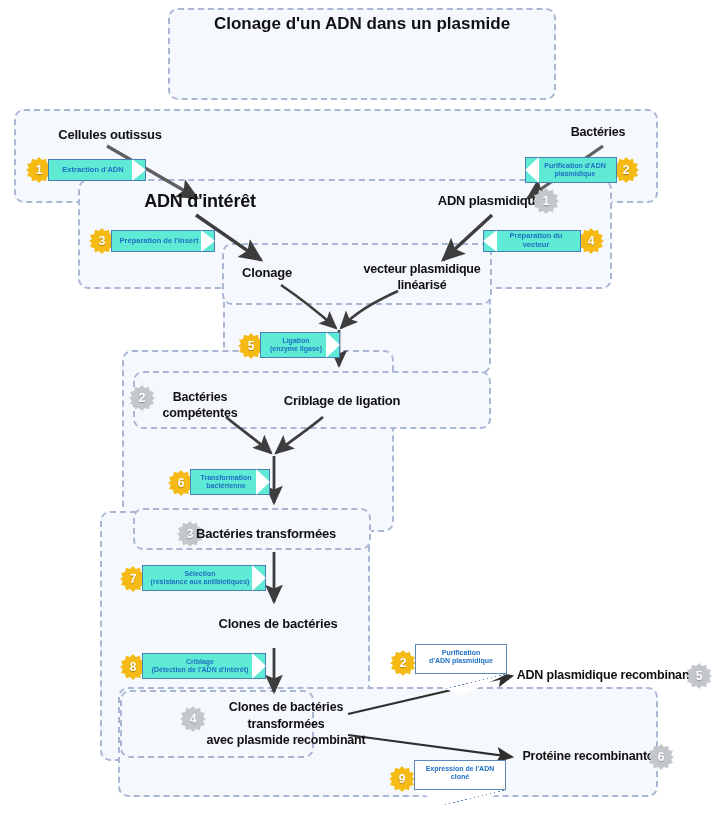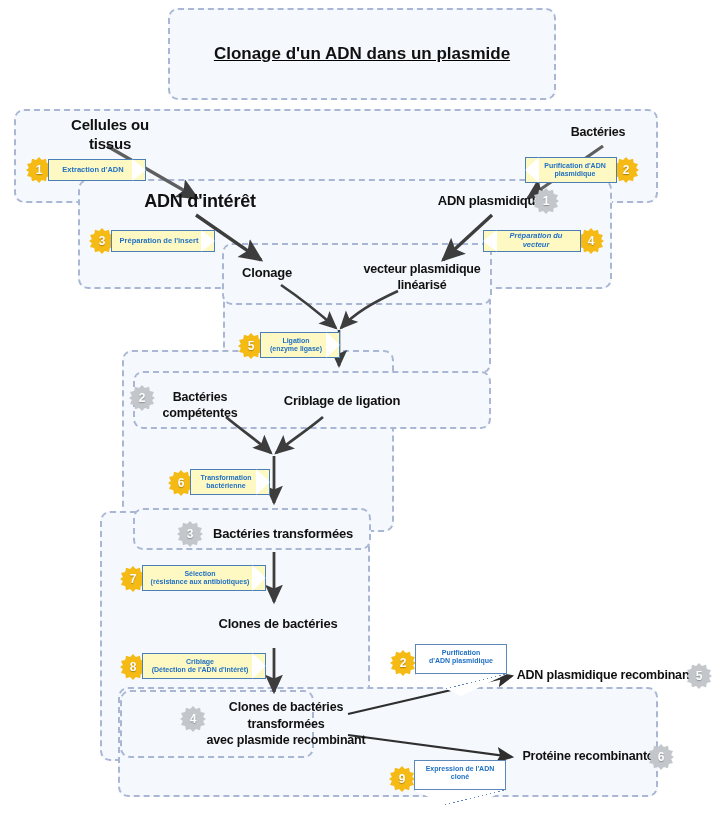--- a/index.html
+++ b/index.html
@@ -22,21 +22,21 @@
                           39% 88%,23% 93%,20% 77%,4% 73%,11% 58%,0% 50%,
                           11% 42%,4% 27%,20% 23%,23% 7%,39% 12%);
         box-shadow:0 0 0 0 rgba(0,0,0,0);}
   .badge span{position:relative;z-index:2;}
   .badge.gray .bshape{background:#c3c6cb;}
   .badge.gray span{text-shadow:0 1px 1px rgba(90,90,90,.5);}
 
   
   .chev{position:absolute;display:flex;align-items:center;justify-content:center;
         text-align:center;color:#1f6fc4;font-weight:bold;line-height:1.15;
-        background:#fef9c3;border:1px solid #4a7fb5;box-sizing:border-box;}
+        background:#5eead4;border:1px solid #4a7fb5;box-sizing:border-box;}
   .chev .ctip{position:absolute;right:-1px;top:-1px;bottom:-1px;width:14px;}
   .chev .ctip:before{content:"";position:absolute;inset:0;background:#ffffff;
         border-right:1px solid #4a7fb5;border-top:1px solid #4a7fb5;
         border-bottom:1px solid #4a7fb5;
         clip-path:polygon(0 0,100% 50%,0 100%);}
   .chev .ctxt{position:relative;z-index:3;padding:0 12px 0 4px;}
 
   .pent{position:absolute;color:#1f6fc4;font-weight:bold;line-height:1.2;
         text-align:center;display:flex;align-items:flex-start;justify-content:center;
         padding-top:5px;box-sizing:border-box;}
@@ -45,22 +45,22 @@
   .pent .pnose{position:absolute;left:0;right:0;top:100%;height:22px;}
   .pent .pnose:before{content:"";position:absolute;inset:0;background:#ffffff;
         clip-path:polygon(0 0,100% 0,50% 100%);}
   .pent .pnose:after{content:"";position:absolute;inset:0;
         border-left:1px solid #5b87bb;border-right:1px solid #5b87bb;
         clip-path:polygon(0 0,100% 0,50% 100%);
         background:linear-gradient(to bottom right,transparent 49.6%,#5b87bb 49.6%,#5b87bb 50.4%,transparent 50.4%);}
   .pent .ptxt{position:relative;z-index:3;padding:0 4px;}
 
   svg.arrows{position:absolute;left:0;top:0;width:720px;height:823px;pointer-events:none;}
-  .title-box{position:absolute;display:flex;flex-direction:row;align-items:center;
-             justify-content:center;text-align:center;text-decoration:underline;}
+  .title-box{position:absolute;display:flex;flex-direction:column;align-items:center;
+             text-align:center;}
   .title-box .tl{font-weight:bold;font-size:17px;color:#111;line-height:1.9;}
 </style>
 </head>
 <body>
 
 <div id="stage">
 
   <div class="grp" style="left:168px;top:8px;width:388px;height:92px;"></div>
   <div class="grp" style="left:14px;top:109px;width:644px;height:94px;"></div>
   <div class="grp" style="left:78px;top:179px;width:534px;height:110px;"></div>
@@ -109,21 +109,21 @@
 
     <path d="M348,714 L512,676" stroke="#2f2f2f" stroke-width="2.2" fill="none" marker-end="url(#ahl)"></path>
 
     <path d="M348,735 L512,757" stroke="#2f2f2f" stroke-width="2.2" fill="none" marker-end="url(#ahl)"></path>
   </svg>
 
   <div class="title-box" style="left:168px;top:8px;width:388px;height:92px;">
     <div class="tl">Clonage d'un ADN dans un plasmide</div>
   </div>
 
-  <div class="node" style="left:46px;top:118px;width:128px;height:34px;font-size:15px;flex-direction:column;">
+  <div class="node" style="left:46px;top:118px;width:128px;height:34px;font-size:13px;flex-direction:row;">
     <div>Cellules ou</div>
     <div>tissus</div>
   </div>
 
   <div class="node" style="left:543px;top:124px;width:110px;height:18px;font-size:12.5px;">
     <span>Bactéries</span>
   </div>
 
   <div class="node" style="left:130px;top:191px;width:140px;height:20px;font-size:18px;">
     <span>ADN d'intérêt</span>
@@ -156,21 +156,21 @@
   </div>
   <div class="node" style="left:152px;top:389px;width:96px;height:34px;font-size:12.5px;flex-direction:column;">
     <div>Bactéries</div>
     <div>compétentes</div>
   </div>
 
   <div class="badge gray" style="left:177px;top:521px;">
     <i class="bshape"></i>
       <span>3</span>
   </div>
-  <div class="node" style="left:203px;top:524px;width:160px;height:20px;font-size:13px;">
+  <div class="node" style="left:186px;top:524px;width:160px;height:20px;font-size:13px;">
     <span>Bactéries transformées</span>
   </div>
 
   <div class="node" style="left:178px;top:605px;width:200px;height:38px;font-size:13px;flex-direction:column;line-height:1.55;">
     <div>Clones de bactéries</div>
   </div>
 
   <div class="badge gray" style="left:180px;top:706px;">
     <i class="bshape"></i>
       <span>4</span>
@@ -224,21 +224,21 @@
     <i class="ctip"></i>
     <div class="ctxt">Préparation de l'insert</div>
   </div>
 
   <div class="badge" style="left:578px;top:228px;">
     <i class="bshape"></i>
       <span>4</span>
   </div>
   <div class="chev" style="left:483px;top:230px;width:98px;height:22px;font-size:7.5px;">
     <i class="ctip" style="right:auto;left:-1px;transform:scaleX(-1);"></i>
-    <div class="ctxt" style="padding:0 4px 0 12px;font-style:italic;">Préparation du vecteur</div>
+    <div class="ctxt" style="padding:0 4px 0 12px;">Préparation du vecteur</div>
   </div>
 
   <div class="badge" style="left:238px;top:333px;">
     <i class="bshape"></i>
       <span>5</span>
   </div>
   <div class="chev" style="left:260px;top:332px;width:80px;height:26px;font-size:7px;flex-direction:column;justify-content:center;">
     <i class="ctip"></i>
     <div class="ctxt">Ligation</div>
     <div class="ctxt">(enzyme ligase)</div>

